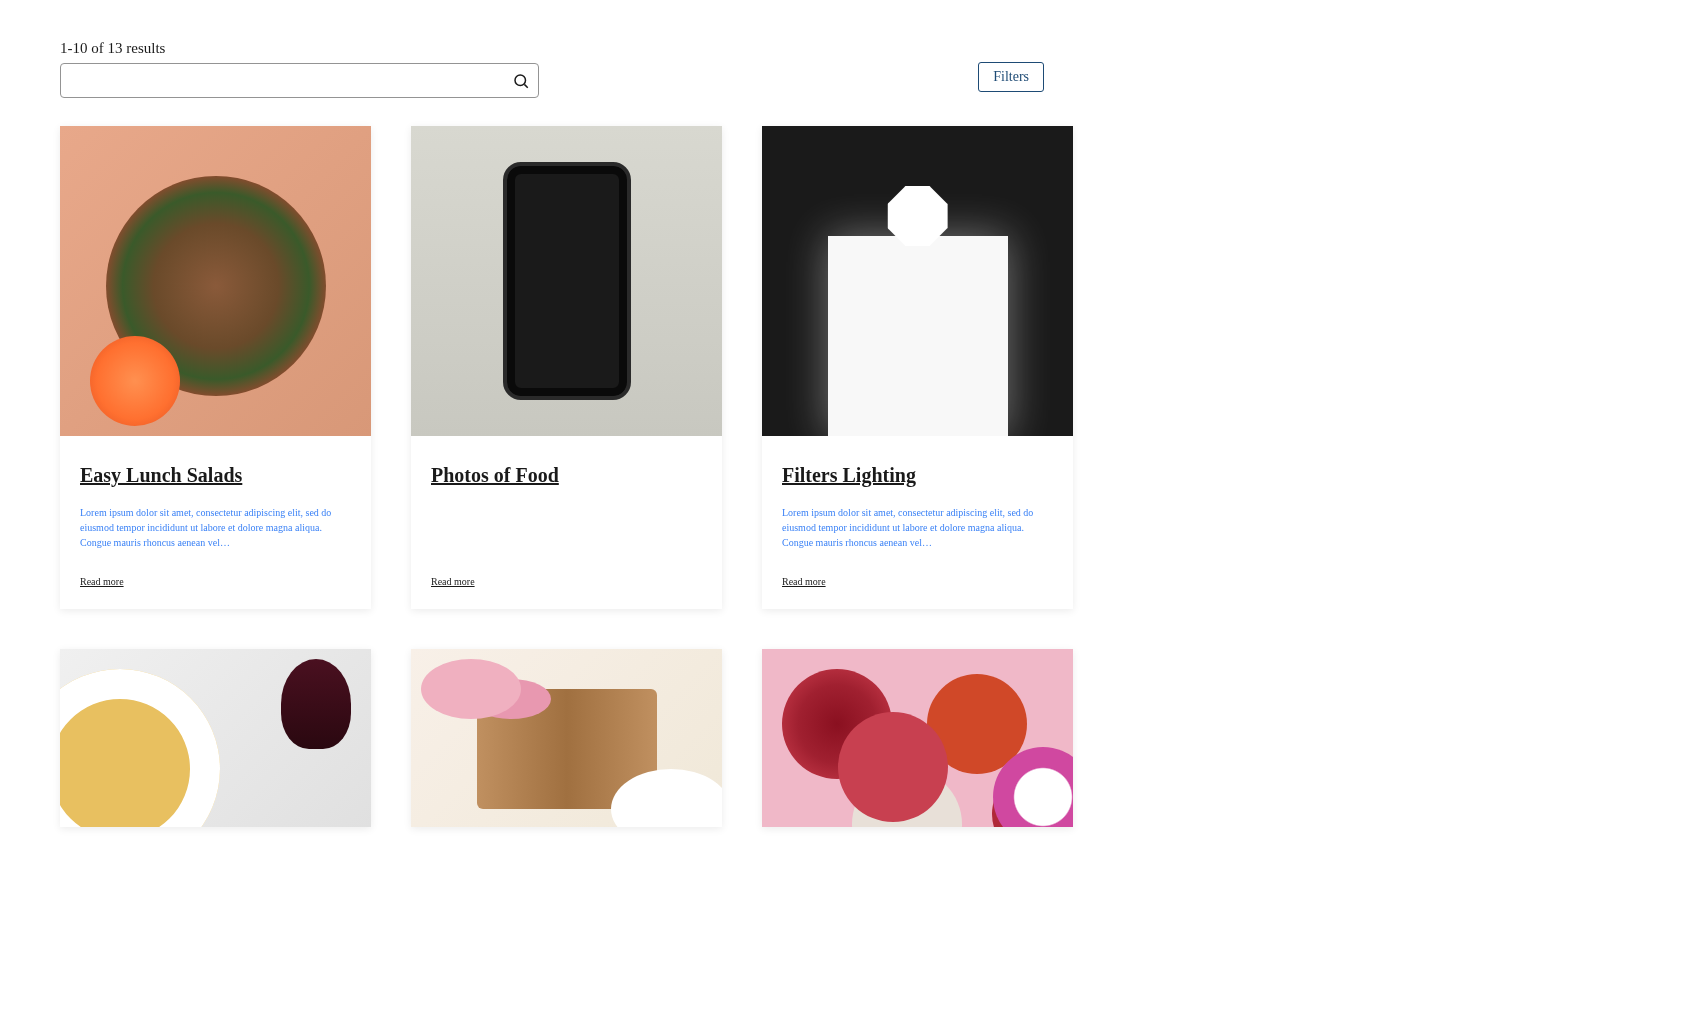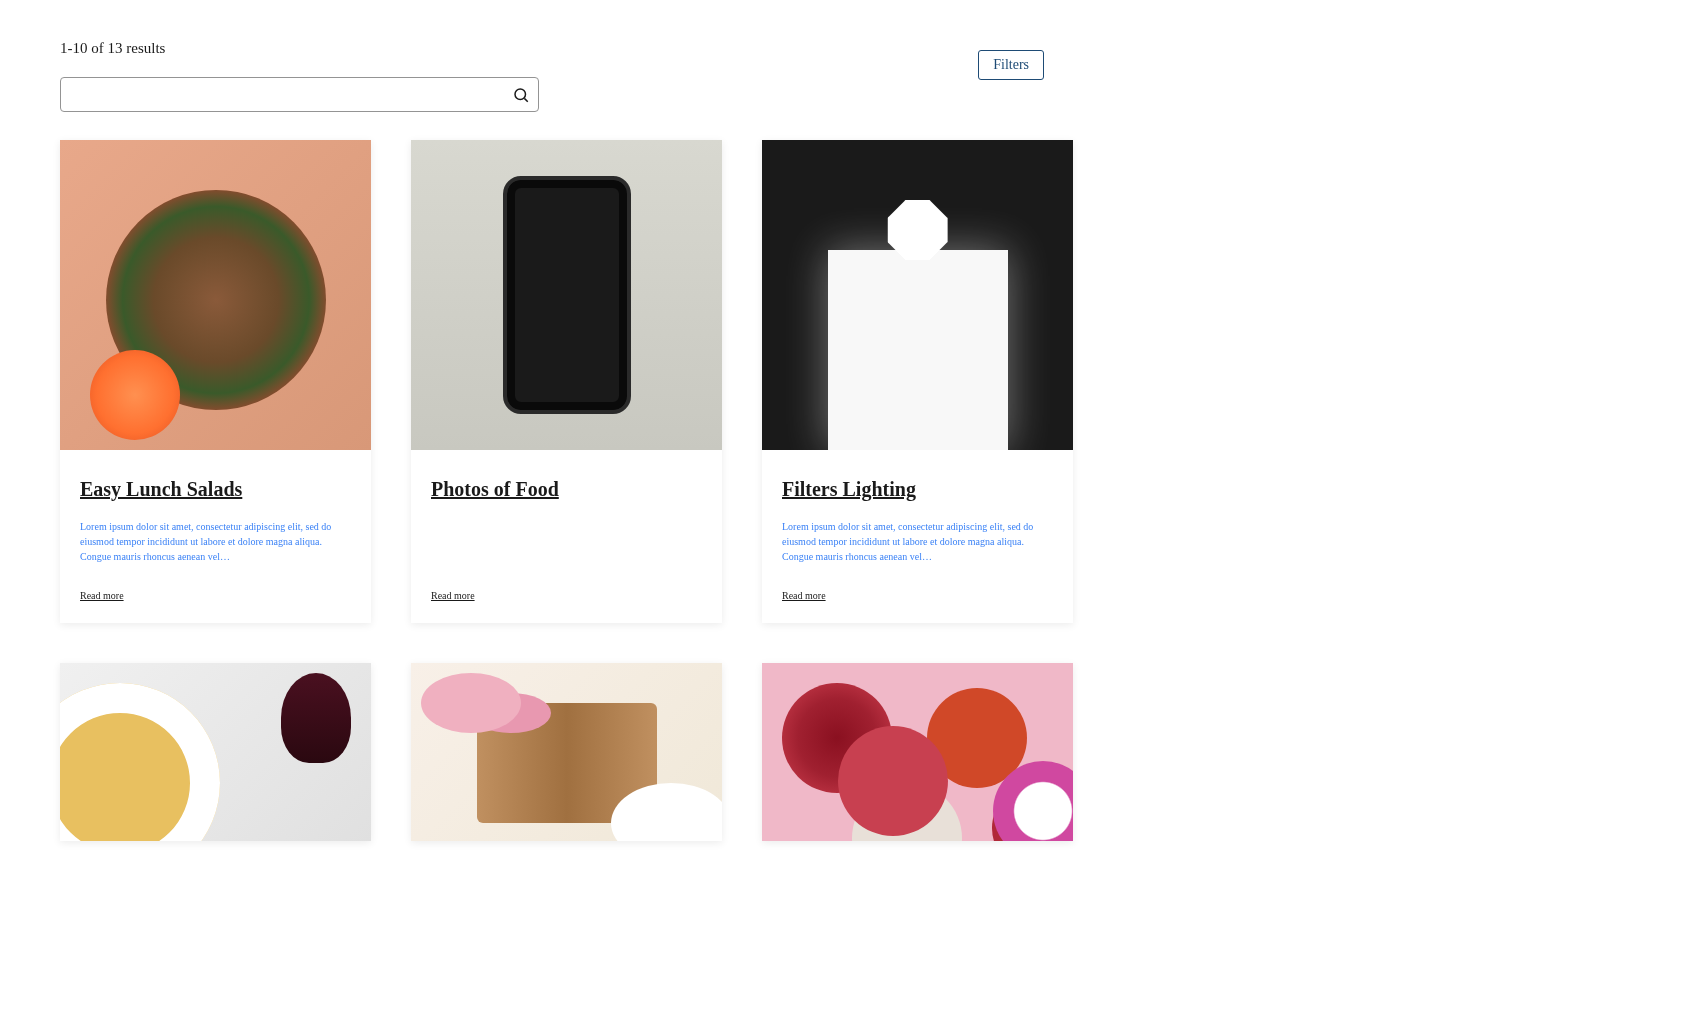--- a/index.html
+++ b/index.html
@@ -16,21 +16,21 @@
     .header-row {
       display: flex;
       justify-content: space-between;
       align-items: flex-start;
       max-width: 984px;
       margin-bottom: 28px;
     }
     .left-header {
       display: flex;
       flex-direction: column;
-      gap: 20px;
+      gap: 6px;
     }
     .results-count {
       font-size: 15px;
       color: #1a1a1a;
     }
     .search-wrapper {
       position: relative;
       width: 479px;
     }
     .search-input {
@@ -59,21 +59,21 @@
     }
     .filters-btn {
       border: 1px solid #1e4b75;
       color: #1e4b75;
       background: #fff;
       padding: 6px 14px;
       font-size: 14px;
       font-family: inherit;
       border-radius: 3px;
       cursor: pointer;
-      margin-top: 10px;
+      margin-top: 22px;
     }
     .grid {
       display: grid;
       grid-template-columns: repeat(3, 311px);
       gap: 40px;
       max-width: 984px;
     }
     .card {
       background: #fff;
       box-shadow: 0 2px 8px rgba(0,0,0,0.08);

